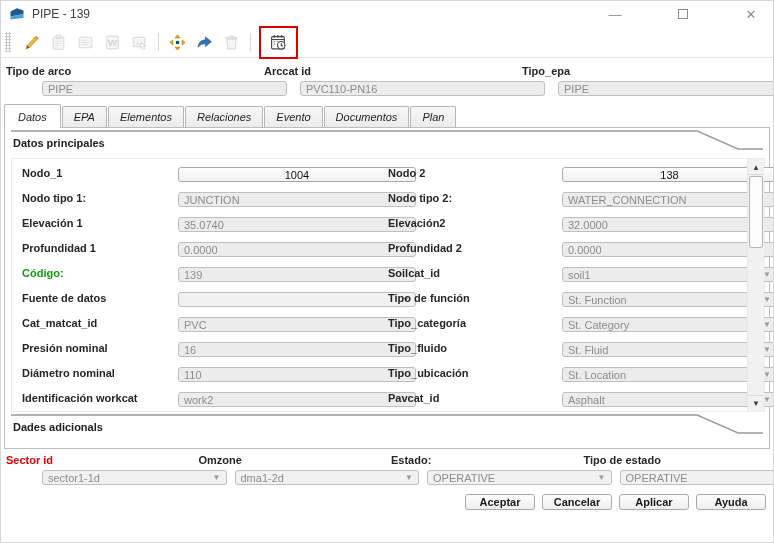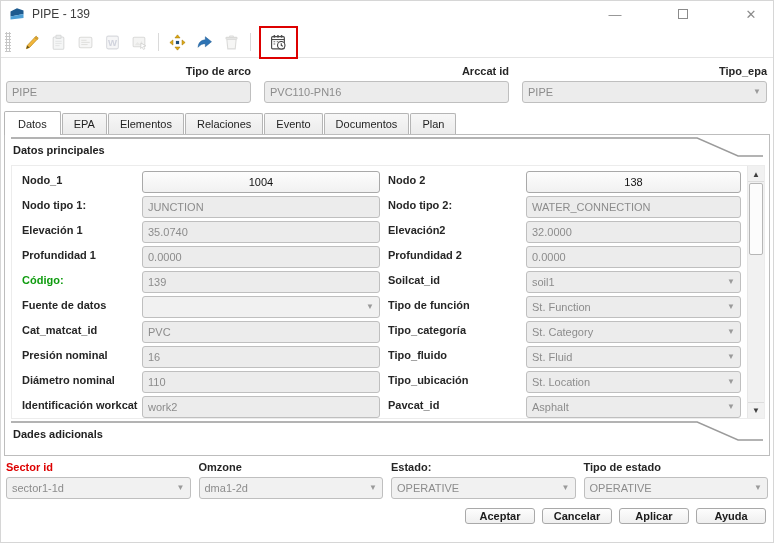--- a/index.html
+++ b/index.html
@@ -22,36 +22,36 @@
   .grip { width:6px; height:20px; margin:0 7px 0 2px;
           background-image:radial-gradient(circle,#c7c7c7 1px,transparent 1.3px); background-size:3px 3px; }
   .tbtn { width:23px; height:25px; display:flex; align-items:center; justify-content:center; margin:0 2px; }
   .tbtn svg { width:17px; height:17px; }
   .tbtn.disabled { opacity:.55; filter:grayscale(.4); }
   .tsep { width:1px; height:18px; background:#dadada; margin:0 5px; }
   .hl-box { border:2px solid #dd0000; padding:2px 4px; margin-left:3px; display:flex; align-items:center; }
 
   
   .header-form { display:flex; gap:13px; padding:7px 6px 5px 5px; }
-  .hf { flex:1; display:flex; flex-direction:column;align-items:flex-end; }
+  .hf { flex:1; display:flex; flex-direction:column; }
   .flabel { font-size:11px; font-weight:600; color:#262626; margin-bottom:4px; white-space:nowrap; }
   .flabel.green { color:#0f9c0f; }
   .flabel.red { color:#dd0000; }
 
-  .ctl { height:22px; width:100%; font-size:11px; font-family:inherit; color:#8c8c8c;
-         border:1px solid #bfbfbf; border-radius:3px; background:#ececec; padding:0 5px; }
+  .ctl { height:15px; width:100%; font-size:11px; font-family:inherit; color:#8c8c8c;
+         border:1px solid #bfbfbf; border-radius:3px; background:#ececec; padding:0 5px;margin-left:36px; }
   input.ctl { outline:none; }
   .select { display:flex; align-items:center; justify-content:space-between; }
   .select .arr { color:#9a9a9a; font-size:8px; line-height:1; }
   .select.lighter { background:#f1f1f1; }
   .nodebtn { background:linear-gradient(#fdfdfd,#f1f1f1); color:#141414; 
              border:1px solid #a9a9a9; font-family:inherit; }
 
   
-  .tabbar { display:flex; align-items:flex-end; padding:3px 0 0 3px; position:relative; z-index:2; }
+  .tabbar { display:flex; align-items:flex-end; padding:3px 0 0 3px; position:relative; z-index:2;font-style:italic; }
   .tab { font-size:11px; color:#1f1f1f; padding:4px 11px 4px; margin-right:1px;
          border:1px solid #b5b5b5; border-bottom:none; border-radius:2px 2px 0 0;
          background:linear-gradient(#f7f7f7,#ebebeb); }
   .tab.active { background:#fff; padding:6px 13px 5px; margin-bottom:-1px; font-weight:400; }
 
   
   .tabpanel { position:relative; margin:0 3px; border:1px solid #bdbdbd; background:#fff; height:322px; z-index:1; }
   .sect { position:relative; height:29px; }
   .sect svg.tabline { position:absolute; left:0; top:2px; width:100%; height:22px; }
   .stitle { position:absolute; left:8px; top:9px; font-size:11px; font-weight:700; color:#212121; }

